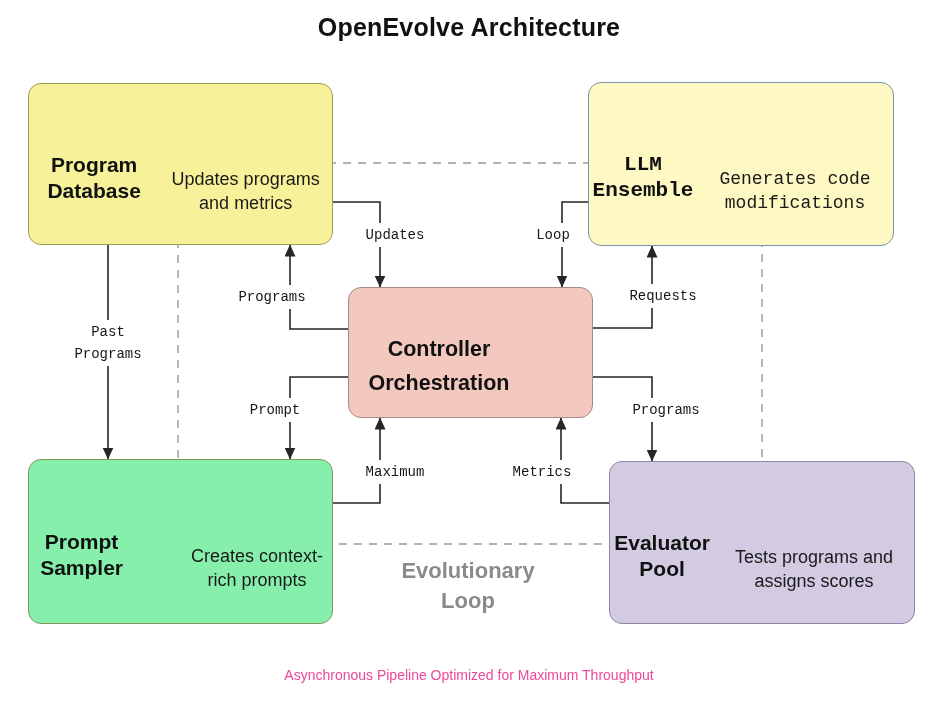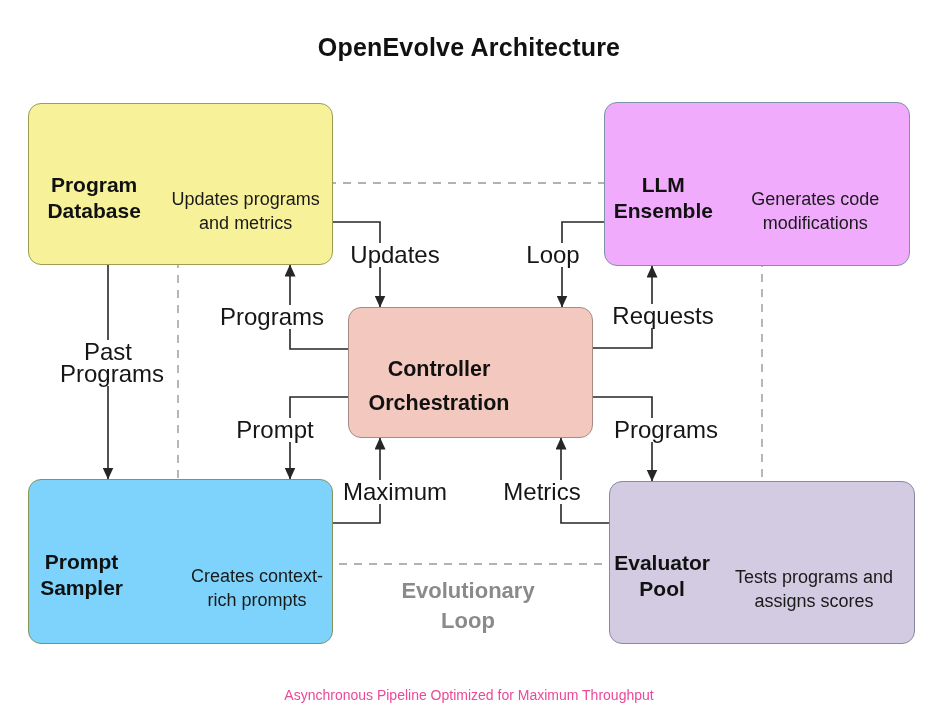--- a/index.html
+++ b/index.html
@@ -1,20 +1,20 @@
 <!DOCTYPE html>
 <html><head>
 <meta charset="utf-8">
 <style>
   html, body { margin: 0; padding: 0; background: #ffffff; }
   body {
     font-family: "Liberation Sans", sans-serif;
     width: 938px; height: 718px; position: relative; overflow: hidden;
   }
-  .stage { position: absolute; inset: 0; width: 938px; height: 566px; margin-top: 20px; }
+  .stage { position: absolute; inset: 0; width: 938px; height: 566px; }
 
   .diagram-title {
     position: absolute; left: 0; top: 13px; width: 938px;
     text-align: center; font-size: 25px; font-weight: bold; color: #111111;
     letter-spacing: 0.2px;
   }
 
   svg.connector-layer { position: absolute; left: 0; top: 0; z-index: 1; }
 
   .node {
@@ -28,22 +28,22 @@
   }
   .node-sub {
     font-size: 18px; color: #1a1a1a; line-height: 24px;
     margin-top: 26px; max-width: 212px;
   }
   .node.controller { }
   .node.controller .node-title { max-width: 180px; line-height: 34px; font-size: 21.5px; }
 
   .edge-label {
     position: absolute; z-index: 3; transform: translate(-50%, -50%);
-    background: #ffffff; color: #161616; font-size: 24px; line-height: 22px;
-    padding: 1px 4px; white-space: nowrap; text-align: center;
+    background: #ffffff; color: #161616; font-size: 14px; line-height: 22px;
+    padding: 1px 4px; white-space: nowrap; text-align: center; font-family: Liberation Mono, monospace;
   }
   .edge-label.two-line { white-space: normal; width: 96px; padding: 1px 0; }
 
   .loop-label {
     position: absolute; z-index: 3; transform: translate(-50%, 0);
     left: 468px; top: 556px; text-align: center;
     font-size: 22px; font-weight: bold; color: #8a8a8a; line-height: 30px;
     white-space: nowrap;
   }
 
@@ -77,30 +77,30 @@
     <path d="M593 377 H652 V461" fill="none" stroke="#262626" stroke-width="1.6" marker-end="url(#arrow)"></path>
     <path d="M609 503 H561 V418" fill="none" stroke="#262626" stroke-width="1.6" marker-end="url(#arrow)"></path>
     <path d="M108 245 V459" fill="none" stroke="#262626" stroke-width="1.6" marker-end="url(#arrow)"></path>
   </svg>
 
   <div class="node" style="left: 28px; top: 83px; width: 305px; height: 162px; background: rgb(247, 242, 154); border-color: rgb(156, 156, 82);">
     <div class="node-title">Program Database</div>
     <div class="node-sub">Updates programs and metrics</div>
   </div>
 
-  <div class="node" style="left: 604px; top: 82px; width: 306px; height: 164px; background: #f0abfc; border-color: rgb(125, 147, 166);">
+  <div class="node" style="left: 588px; top: 82px; width: 306px; height: 164px; background: #fef9c3; border-color: rgb(125, 147, 166); font-family: Liberation Mono, monospace;">
     <div class="node-title">LLM Ensemble</div>
     <div class="node-sub" style="max-width:196px;">Generates code modifications</div>
   </div>
 
   <div class="node controller" style="left: 348px; top: 287px; width: 245px; height: 131px; background: rgb(243, 200, 190); border-color: rgb(168, 138, 133);">
     <div class="node-title">Controller Orchestration</div>
   </div>
 
-  <div class="node" style="left: 28px; top: 459px; width: 305px; height: 165px; background: #7dd3fc; border-color: rgb(132, 147, 90); gap: 48px;">
+  <div class="node" style="left: 28px; top: 459px; width: 305px; height: 165px; background: #86efac; border-color: rgb(132, 147, 90); gap: 48px;">
     <div class="node-title">Prompt Sampler</div>
     <div class="node-sub">Creates context-rich prompts</div>
   </div>
 
   <div class="node" style="left: 609px; top: 461px; width: 306px; height: 163px; background: rgb(210, 203, 226); border-color: rgb(141, 134, 160);">
     <div class="node-title">Evaluator Pool</div>
     <div class="node-sub">Tests programs and assigns scores</div>
   </div>
 
   <div class="edge-label" style="left:395px; top:235px;">Updates</div>

